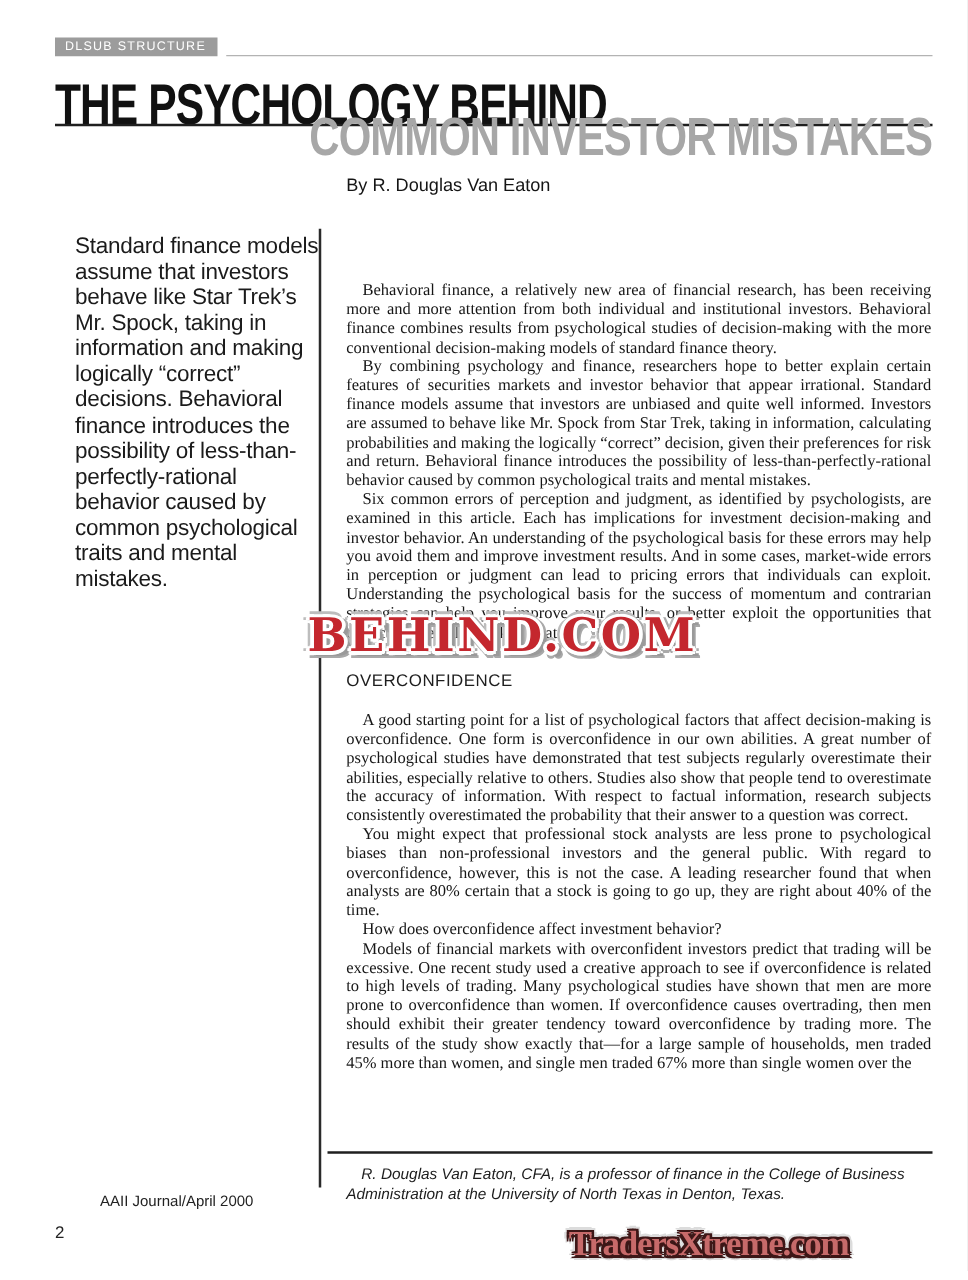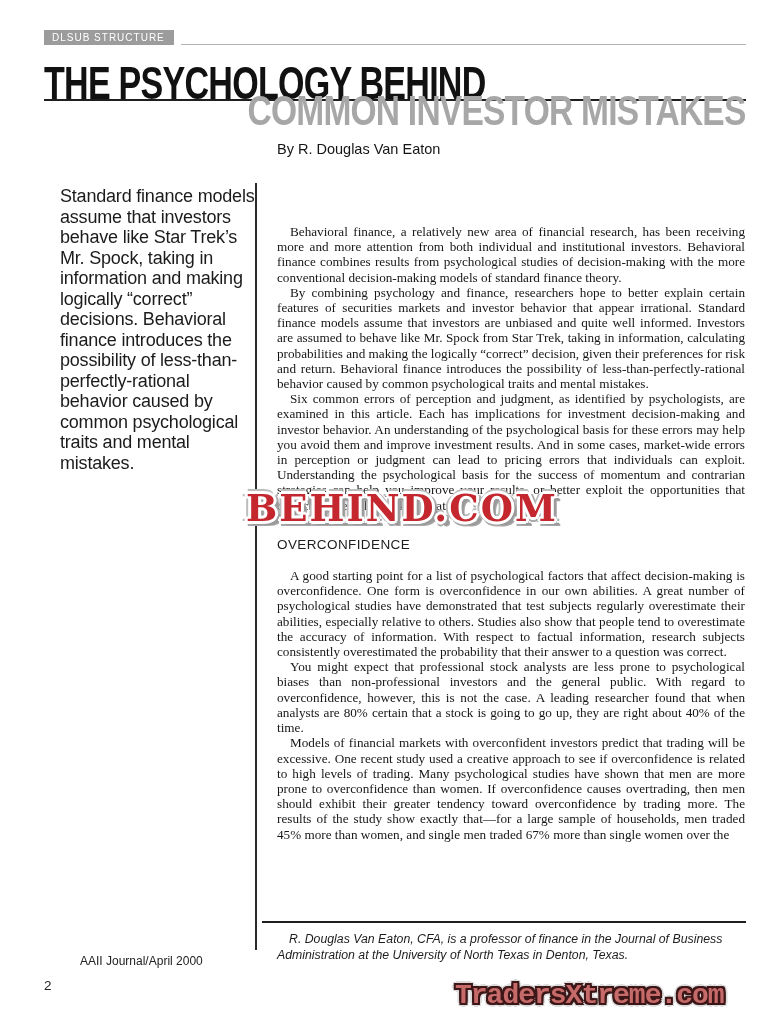--- a/index.html
+++ b/index.html
@@ -95,21 +95,21 @@
     font-size:37px;letter-spacing:2px;white-space:nowrap;
     color:var(--accent-red);
     text-shadow:
       -3px 0 0 #fff, 3px 0 0 #fff, 0 -3px 0 #fff, 0 3px 0 #fff,
       -2px -2px 0 #fff, 2px -2px 0 #fff, -2px 2px 0 #fff, 2px 2px 0 #fff,
       5px 4px 0 #9a9a9a, 6px 5px 0 #a8a8a8,
       -5px 0 0 #bdbdbd, 0 -5px 0 #bdbdbd, 0 5px 0 #aaaaaa, 5px 0 0 #aaaaaa;
   }
   .wm-traders{
     position:absolute;left:455px;top:980px;
-    font-family:Liberation Mono, monospace;font-weight:bold;
+    font-family:Liberation Serif, serif;font-weight:bold;
     font-size:28px;letter-spacing:-1px;white-space:nowrap;
     color:var(--traders-red);
     text-shadow:
       -2px 0 0 #3d1717, 2px 0 0 #3d1717, 0 -2px 0 #3d1717, 0 2px 0 #3d1717,
       -2px -2px 0 #3d1717, 2px -2px 0 #3d1717, -2px 2px 0 #3d1717, 2px 2px 0 #3d1717,
       -4px 0 0 #dcdcdc, 4px 0 0 #dcdcdc, 0 -4px 0 #dcdcdc, 0 4px 0 #dcdcdc,
       -3px -3px 0 #dcdcdc, 3px -3px 0 #dcdcdc, -3px 3px 0 #dcdcdc, 3px 3px 0 #dcdcdc;
   }
 </style>
 </head>
@@ -131,25 +131,26 @@
 
   <div class="vline"></div>
 
   <div class="body-col">
     <p>Behavioral finance, a relatively new area of financial research, has been receiving more and more attention from both individual and institutional investors. Behavioral finance combines results from psychological studies of decision-making with the more conventional decision-making models of standard finance theory.</p>
     <p>By combining psychology and finance, researchers hope to better explain certain features of securities markets and investor behavior that appear irrational. Standard finance models assume that investors are unbiased and quite well informed. Investors are assumed to behave like Mr. Spock from Star Trek, taking in information, calculating probabilities and making the logically “correct” decision, given their preferences for risk and return. Behavioral finance introduces the possibility of less-than-perfectly-rational behavior caused by common psychological traits and mental mistakes.</p>
     <p>Six common errors of perception and judgment, as identified by psychologists, are examined in this article. Each has implications for investment decision-making and investor behavior. An understanding of the psychological basis for these errors may help you avoid them and improve investment results. And in some cases, market-wide errors in perception or judgment can lead to pricing errors that individuals can exploit. Understanding the psychological basis for the success of momentum and contrarian strategies can help you improve your results, or better exploit the opportunities that collective mental mistakes create.</p>
     <h2 class="section-heading">OVERCONFIDENCE</h2>
     <p>A good starting point for a list of psychological factors that affect decision-making is overconfidence. One form is overconfidence in our own abilities. A great number of psychological studies have demonstrated that test subjects regularly overestimate their abilities, especially relative to others. Studies also show that people tend to overestimate the accuracy of information. With respect to factual information, research subjects consistently overestimated the probability that their answer to a question was correct.</p>
     <p>You might expect that professional stock analysts are less prone to psychological biases than non-professional investors and the general public. With regard to overconfidence, however, this is not the case. A leading researcher found that when analysts are 80% certain that a stock is going to go up, they are right about 40% of the time.</p>
+    <p>How does overconfidence affect investment behavior?</p>
     <p>Models of financial markets with overconfident investors predict that trading will be excessive. One recent study used a creative approach to see if overconfidence is related to high levels of trading. Many psychological studies have shown that men are more prone to overconfidence than women. If overconfidence causes overtrading, then men should exhibit their greater tendency toward overconfidence by trading more. The results of the study show exactly that—for a large sample of households, men traded 45% more than women, and single men traded 67% more than single women over the</p>
   </div>
 
   <div class="footnote-rule"></div>
-  <div class="footnote">R. Douglas Van Eaton, CFA, is a professor of finance in the Journal of Business Administration at the University of North Texas in Denton, Texas.</div>
+  <div class="footnote">R. Douglas Van Eaton, CFA, is a professor of finance in the College of Business Administration at the University of North Texas in Denton, Texas.</div>
 
   <div class="page-number">2</div>
   <div class="journal-name">AAII Journal/April 2000</div>
 
   <div class="wm-dlsub">BEHIND.COM</div>
   <div class="wm-traders">TradersXtreme.com</div>
 
 </div>
 
 </body></html>

